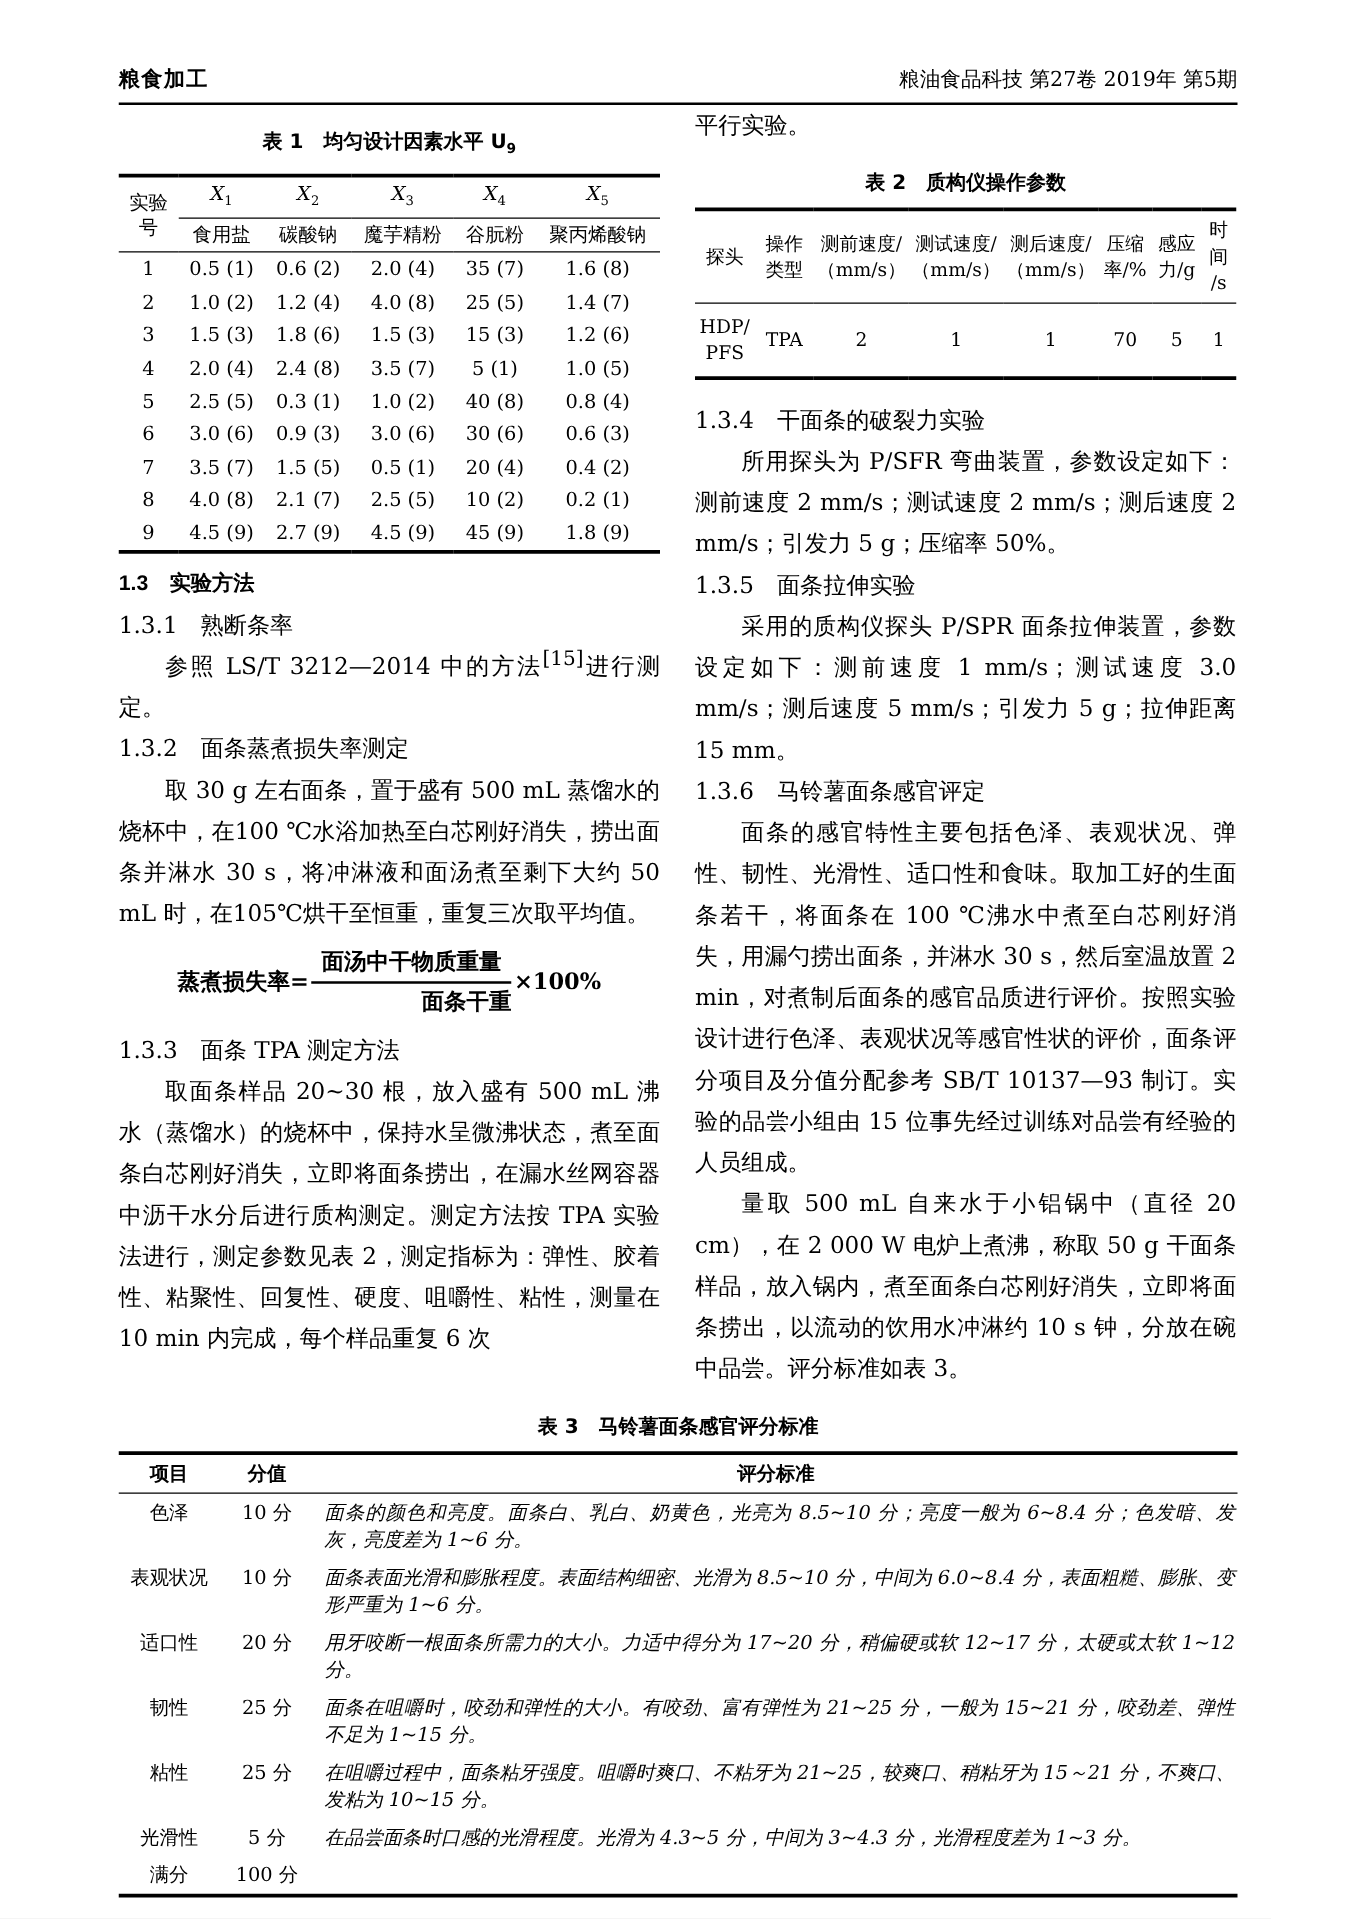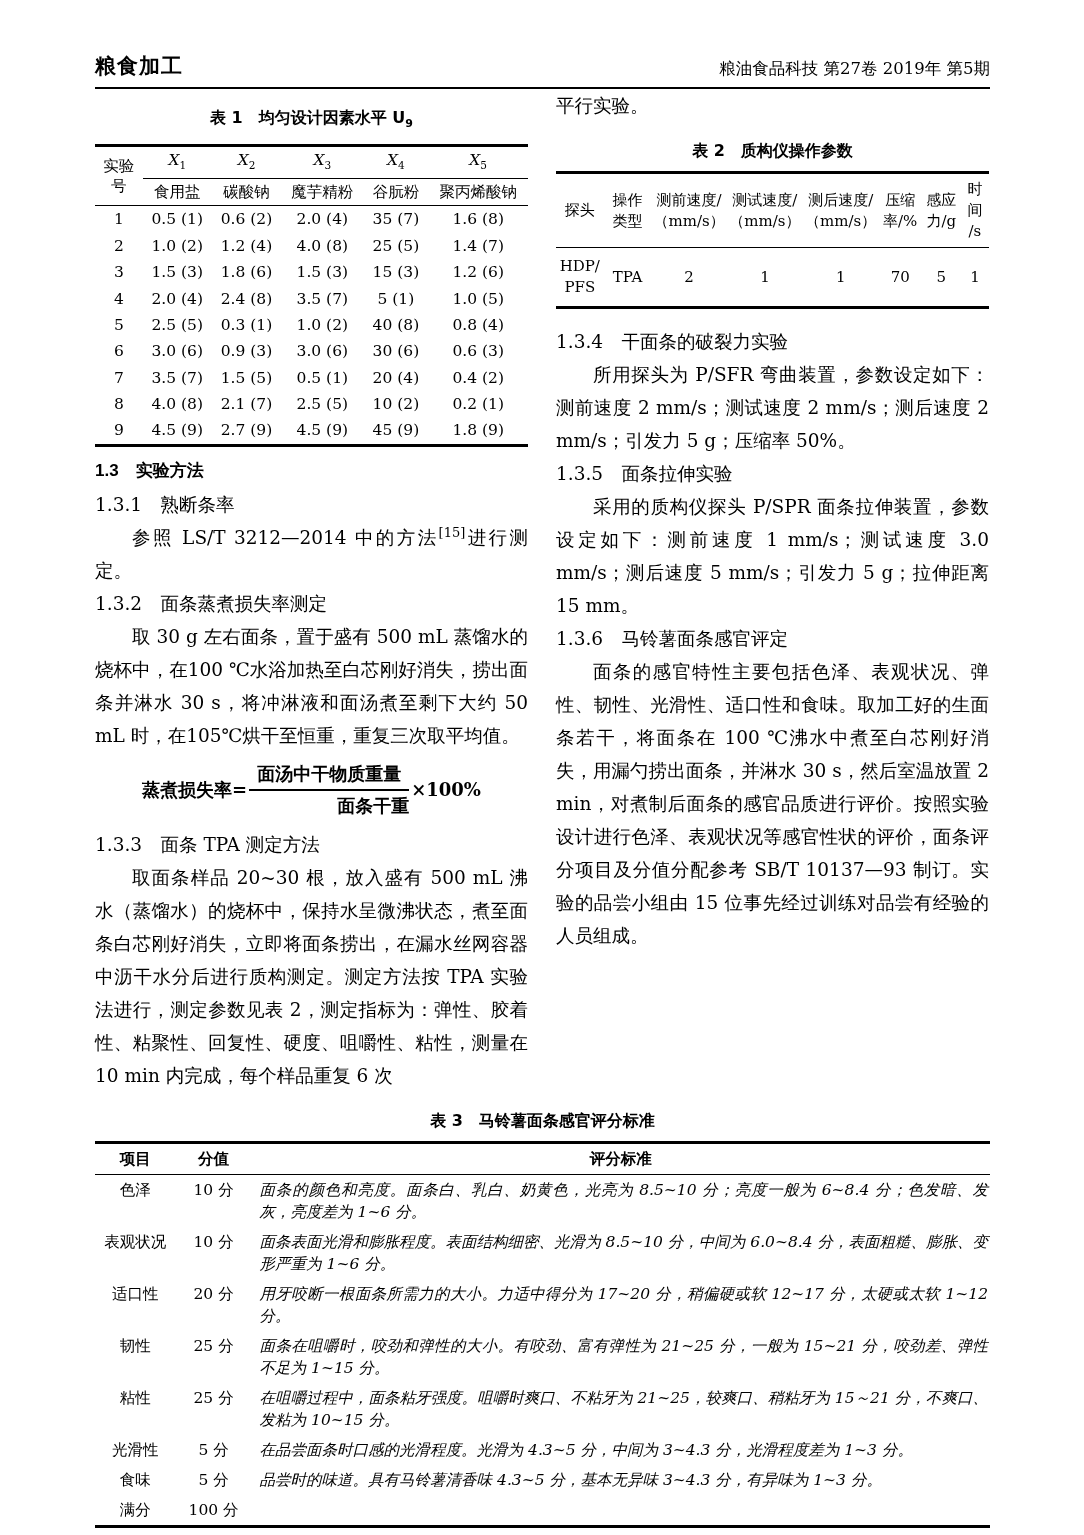--- a/index.html
+++ b/index.html
@@ -2,31 +2,31 @@
 <html><head>
 <meta charset="utf-8">
 <style>
   html,body{margin:0;padding:0;background:#e8e8e8;}
   .page{width:1084px;height:1535px;background:#ffffff;color:#000;box-sizing:border-box;
         padding:52px 94px 0 95px;overflow:hidden;position:relative;
         font-family:"DejaVu Serif","Liberation Serif",serif;}
   
   .hdr{display:flex;justify-content:space-between;align-items:flex-end;padding-bottom:7px;
        border-bottom:2.5px solid #000;}
-  .hdr-left{font-family:"DejaVu Sans","Liberation Sans",sans-serif;font-weight:bold;font-size:21px;letter-spacing:1px;}
+  .hdr-left{font-family:"DejaVu Sans","Liberation Sans",sans-serif;font-weight:bold;font-size:17px;letter-spacing:1px;}
   .hdr-right{font-size:16.5px;}
   
   .columns{display:flex;gap:28px;align-items:flex-start;}
   .col{width:433px;font-size:18.5px;line-height:33px;text-align:justify;}
   .para{margin:0;text-indent:2em;}
   .para-cont{margin:0;}
   .subhead{margin:0;}
   .sechead{font-family:Liberation Sans, sans-serif;font-weight:bold;font-size:17px;
            margin:8px 0 2px;line-height:31px;}
-  sup{font-size:13px;line-height:0;}
+  sup{font-size:16px;line-height:0;}
   
   .tbl-title{text-align:center;font-family:"DejaVu Sans","Liberation Sans",sans-serif;font-weight:bold;
              font-size:16px;margin:18px 0 9px;line-height:22px;}
   .tbl-title sub{font-size:11px;}
   
   table{border-collapse:collapse;width:100%;}
   .t1{border-top:3px solid #000;border-bottom:3px solid #000;font-size:15.5px;line-height:20px;}
   .t1 th,.t1 td{font-weight:normal;text-align:center;padding:3px 2px;}
   .t1 .expcell{border-bottom:1.5px solid #000;}
   .t1 .xcell{border-bottom:1.2px solid #000;}
@@ -228,20 +228,21 @@
             </tr>
           </tbody>
       </table>
 
       <div class="subhead" style="margin-top:16px">1.3.4　干面条的破裂力实验</div>
       <p class="para">所用探头为 P/SFR 弯曲装置，参数设定如下：测前速度 2 mm/s；测试速度 2 mm/s；测后速度 2 mm/s；引发力 5 g；压缩率 50%。</p>
       <div class="subhead">1.3.5　面条拉伸实验</div>
       <p class="para">采用的质构仪探头 P/SPR 面条拉伸装置，参数设定如下：测前速度 1 mm/s；测试速度 3.0 mm/s；测后速度 5 mm/s；引发力 5 g；拉伸距离 15 mm。</p>
       <div class="subhead">1.3.6　马铃薯面条感官评定</div>
       <p class="para">面条的感官特性主要包括色泽、表观状况、弹性、韧性、光滑性、适口性和食味。取加工好的生面条若干，将面条在 100 ℃沸水中煮至白芯刚好消失，用漏勺捞出面条，并淋水 30 s，然后室温放置 2 min，对煮制后面条的感官品质进行评价。按照实验设计进行色泽、表观状况等感官性状的评价，面条评分项目及分值分配参考 SB/T 10137—93 制订。实验的品尝小组由 15 位事先经过训练对品尝有经验的人员组成。</p>
+      <p class="para">量取 500 mL 自来水于小铝锅中（直径 20 cm），在 2 000 W 电炉上煮沸，称取 50 g 干面条样品，放入锅内，煮至面条白芯刚好消失，立即将面条捞出，以流动的饮用水冲淋约 10 s 钟，分放在碗中品尝。评分标准如表 3。</p>
     </div>
 
   </div>
 
   <div class="t3wrap">
     <div class="tbl-title">表 3　马铃薯面条感官评分标准</div>
     <table class="t3">
       <thead>
           <tr>
             <th>项目</th>
@@ -274,25 +275,20 @@
             <td class="item">粘性</td>
             <td class="score">25 分</td>
             <td class="desc">在咀嚼过程中，面条粘牙强度。咀嚼时爽口、不粘牙为 21~25，较爽口、稍粘牙为 15～21 分，不爽口、发粘为 10~15 分。</td>
           </tr>
           <tr>
             <td class="item">光滑性</td>
             <td class="score">5 分</td>
             <td class="desc">在品尝面条时口感的光滑程度。光滑为 4.3~5 分，中间为 3~4.3 分，光滑程度差为 1~3 分。</td>
           </tr>
           <tr>
-            <td class="item">食味</td>
-            <td class="score">5 分</td>
-            <td class="desc">品尝时的味道。具有马铃薯清香味 4.3~5 分，基本无异味 3~4.3 分，有异味为 1~3 分。</td>
-          </tr>
-          <tr>
             <td class="item">满分</td>
             <td class="score">100 分</td>
             <td class="desc"></td>
           </tr>
         </tbody>
     </table>
   </div>
 
 </div>
 

